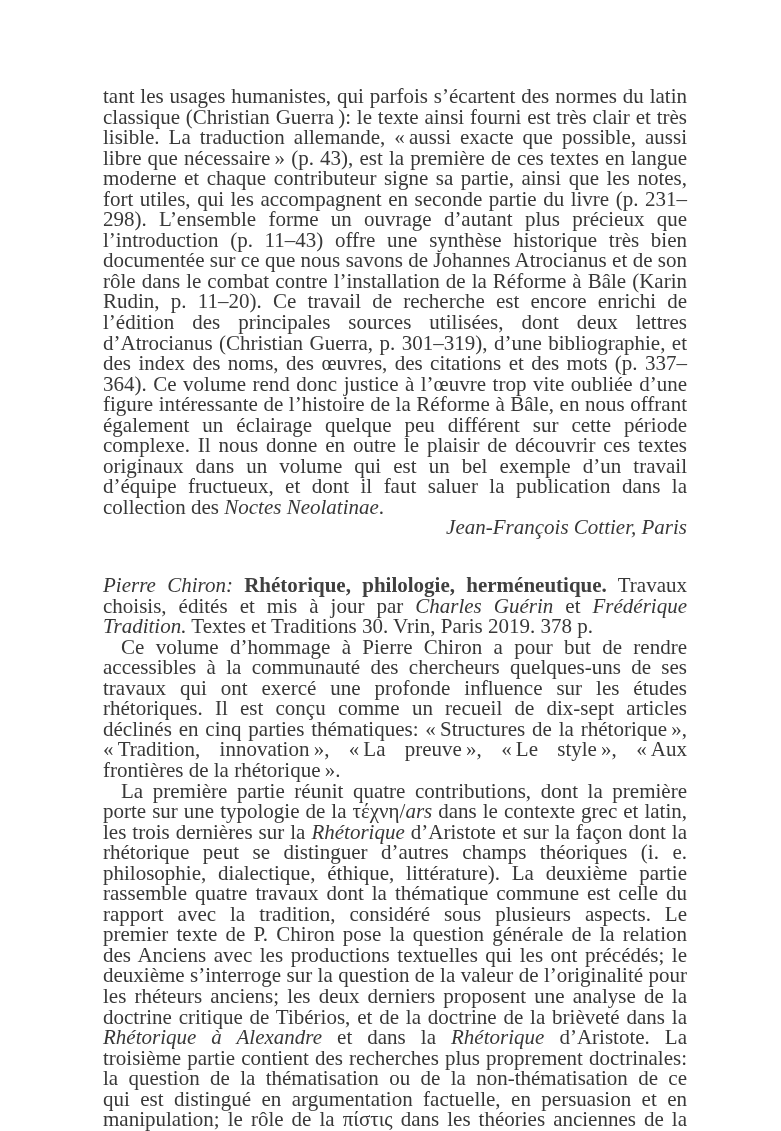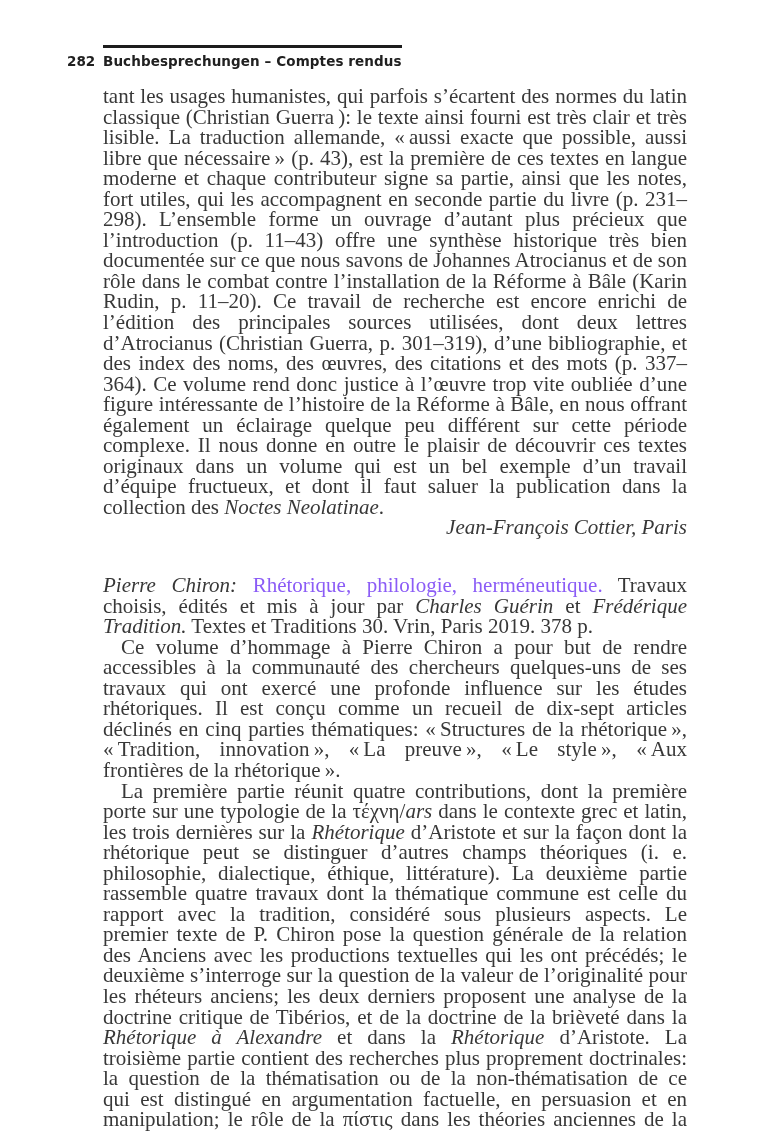--- a/index.html
+++ b/index.html
@@ -34,45 +34,38 @@
     display: block; font-size: 13.5px; line-height: 16px; letter-spacing: 0.1px;
   }
 
   
   .body-column {
     position: absolute; left: 103px; top: 86px; width: 584px;
     font-size: 21px; line-height: 20.55px;
     text-align: justify; color: #383838;
   }
   .para i { font-style: italic; }
-  .para b { font-weight: normal; color: #8b5cf6; }
+  .para b { font-weight: bold; color: #404040; }
   .signature {
     text-align: right; font-style: italic; font-family: Liberation Serif, serif;
   }
   .review-heading { margin-top: 37px; }
   .indent { text-indent: 18px; }
 
   
   .page-footer {
     position: absolute; left: 103px; top: 1062px;
     font-size: 13.8px; color: #383838;
   }
 </style>
 </head>
 <body>
 
 <div class="page">
 
-  <header class="running-header">
-    <span class="page-num">282</span>
-    <div class="header-title-wrap">
-      <div class="header-rule"></div>
-      <span class="header-title">Buchbesprechungen – Comptes rendus</span>
-    </div>
-  </header>
 
   <main class="body-column">
 
     <p class="para continuation">tant les usages humanistes, qui parfois s’écartent des normes du latin classique (Christian Guerra ): le texte ainsi fourni est très clair et très lisible. La traduction allemande, « aussi exacte que possible, aussi libre que nécessaire » (p.&nbsp;43), est la première de ces textes en langue moderne et chaque contributeur signe sa partie, ainsi que les notes, fort utiles, qui les accompagnent en seconde partie du livre (p.&nbsp;231–298). L’ensemble forme un ouvrage d’autant plus précieux que l’introduction (p.&nbsp;11–43) offre une synthèse historique très bien documentée sur ce que nous savons de Johannes Atrocianus et de son rôle dans le combat contre l’installation de la Réforme à Bâle (Karin Rudin, p.&nbsp;11–20). Ce travail de recherche est encore enrichi de l’édition des principales sources utilisées, dont deux lettres d’Atrocianus (Christian Guerra, p.&nbsp;301–319), d’une bibliographie, et des index des noms, des œuvres, des citations et des mots (p.&nbsp;337–364). Ce volume rend donc justice à l’œuvre trop vite oubliée d’une figure intéressante de l’histoire de la Réforme à Bâle, en nous offrant également un éclairage quelque peu différent sur cette période complexe. Il nous donne en outre le plaisir de découvrir ces textes originaux dans un volume qui est un bel exemple d’un travail d’équipe fructueux, et dont il faut saluer la publication dans la collection des <i>Noctes Neolatinae</i>.</p>
 
     <p class="para signature">Jean-François Cottier, Paris</p>
 
     <p class="para review-heading"><i>Pierre Chiron:</i> <b>Rhétorique, philologie, herméneutique.</b> Travaux choisis, édités et mis à jour par <i>Charles Guérin</i> et <i>Frédérique Tradition.</i> Textes et Traditions 30. Vrin, Paris 2019. 378 p.</p>
 
     <p class="para indent">Ce volume d’hommage à Pierre Chiron a pour but de rendre accessibles à la communauté des chercheurs quelques-uns de ses travaux qui ont exercé une profonde influence sur les études rhétoriques. Il est conçu comme un recueil de dix-sept articles déclinés en cinq parties thématiques: « Structures de la rhétorique », « Tradition, innovation », « La preuve », « Le style », « Aux frontières de la rhétorique ».</p>

